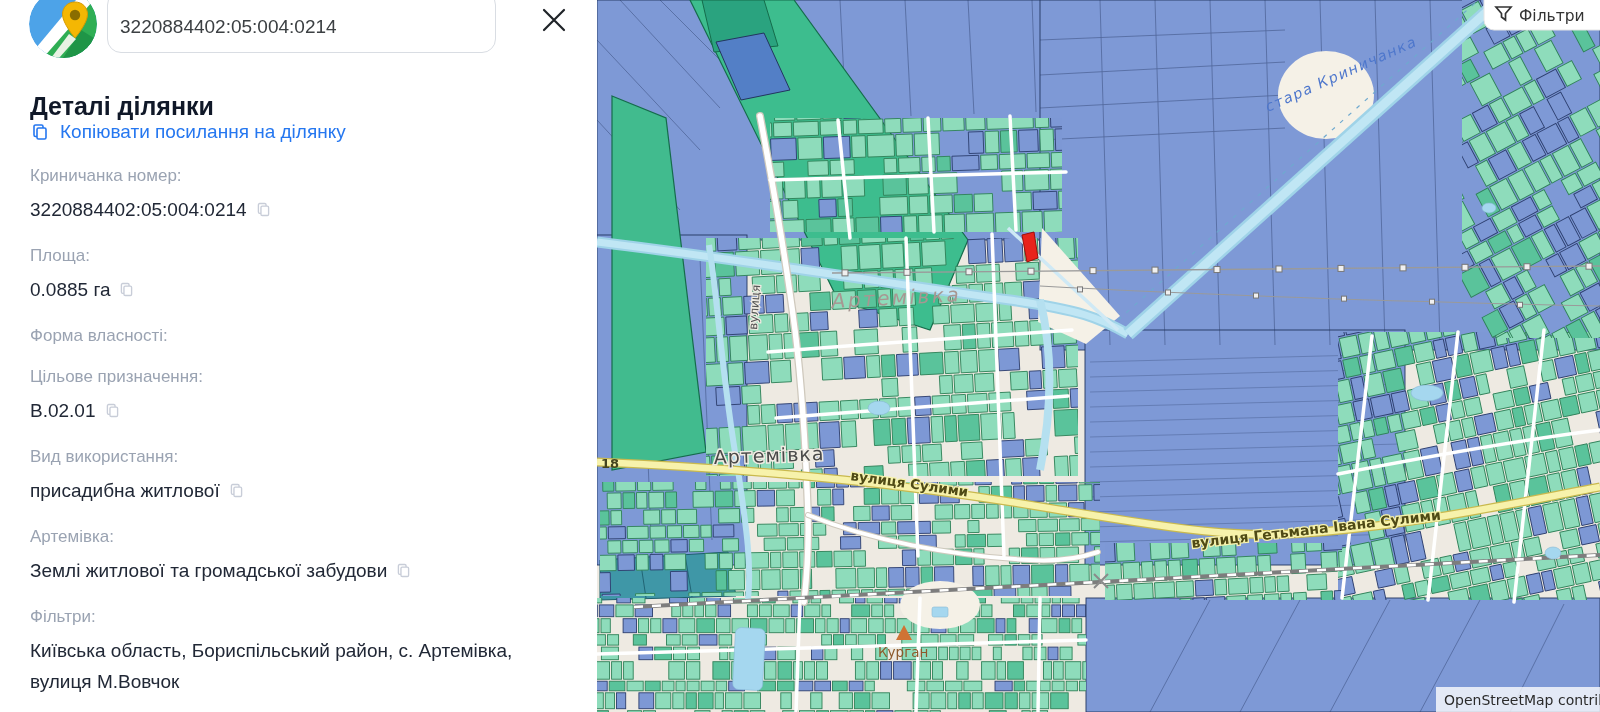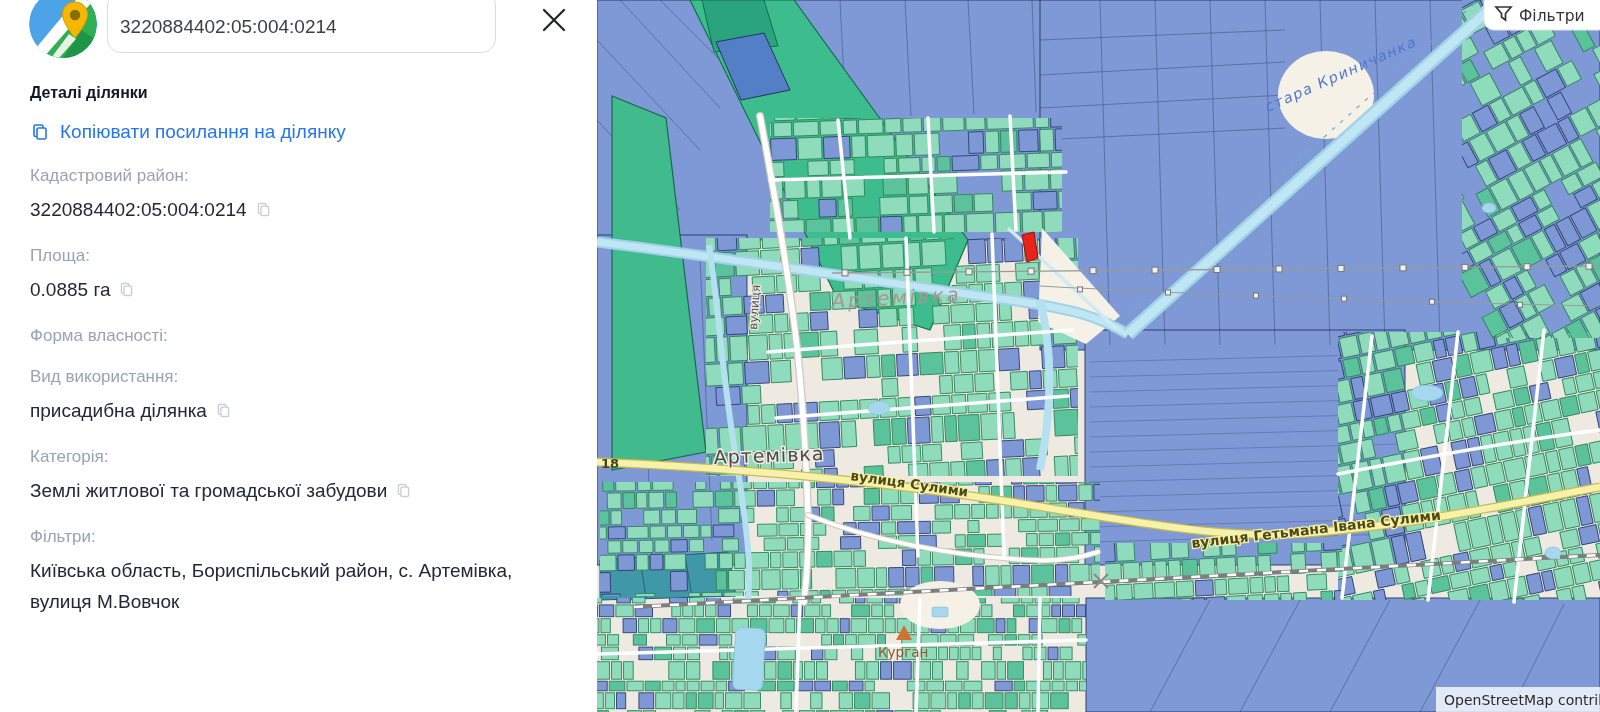--- a/index.html
+++ b/index.html
@@ -7,21 +7,21 @@
        font-family:"Liberation Sans",sans-serif;padding-left:16px;}
   
   .panel{position:absolute;left:0;top:0;width:597px;height:712px;background:#fff;z-index:2;}
   .logo{position:absolute;left:29px;top:-10px;width:68px;height:68px;border-radius:50%;overflow:hidden;}
   .searchbox{position:absolute;left:107px;top:-9px;width:389px;height:62px;
              border:1px solid #d9dde3;border-radius:14px;box-sizing:border-box;display:flex;align-items:flex-end;}
   .searchbox input{border:none;outline:none;width:100%;height:50px;margin:0;padding:0 0 0 12px;
                    font-size:19px;color:#3c4043;font-family:"Liberation Sans",sans-serif;background:transparent;}
   .closebtn{position:absolute;left:537px;top:4px;width:34px;height:34px;border:none;background:none;
             cursor:pointer;padding:0;color:#1f2328;}
-  .ptitle{position:absolute;left:30px;top:84px;margin:0;font-size:16px;font-weight:bold;color:#101828;}
+  .ptitle{position:absolute;left:30px;top:92px;margin:0;font-size:25px;font-weight:bold;color:#101828;}
   .copylink{position:absolute;left:30px;top:121px;display:flex;align-items:center;gap:10px;
             color:#2577f0;font-size:19px;text-decoration:none;cursor:pointer;text-align:right;}
   .fields{position:absolute;left:30px;top:166px;width:540px;}
   .field{margin-bottom:21px;}
   .flabel{font-size:17px;color:#9aa3b2;margin-bottom:8px;}
   .fvalue{font-size:19px;color:#212836;line-height:31px;max-width:520px;}
   .copy-sm{display:inline-block;color:#c8cdd8;margin-left:8px;vertical-align:-2px;cursor:pointer;}
   
   .mapwrap{position:absolute;left:597px;top:0;width:1003px;height:712px;z-index:1;}
   svg text{font-family:"DejaVu Sans",sans-serif;}
@@ -66,51 +66,60 @@
       <svg width="20" height="20" viewBox="0 0 20 20" fill="none" stroke="currentColor" stroke-width="1.6">
         <rect x="7" y="6" width="9" height="11" rx="1.5"></rect>
         <path d="M13 6 V4.5 A1.5 1.5 0 0 0 11.5 3 H5.5 A1.5 1.5 0 0 0 4 4.5 V13 a1.5 1.5 0 0 0 1.5 1.5 H7"></path>
       </svg>
       <span>Копіювати посилання на ділянку</span>
     </a>
 
     <div class="fields">
 
     <div class="field">
-          <div class="flabel">Кадастровий район:</div>
+          <div class="flabel">Криничанка номер:</div>
           <div>
             <span class="fvalue">3220884402:05:004:0214</span><span class="copy-sm"><svg width="17" height="17" viewBox="0 0 20 20" fill="none" stroke="currentColor" stroke-width="1.6">
                 <rect x="7" y="6" width="9" height="11" rx="1.5"></rect>
                 <path d="M13 6 V4.5 A1.5 1.5 0 0 0 11.5 3 H5.5 A1.5 1.5 0 0 0 4 4.5 V13 a1.5 1.5 0 0 0 1.5 1.5 H7"></path>
               </svg></span>
           </div>
         </div>
         <div class="field">
           <div class="flabel">Площа:</div>
           <div>
             <span class="fvalue">0.0885 га</span><span class="copy-sm"><svg width="17" height="17" viewBox="0 0 20 20" fill="none" stroke="currentColor" stroke-width="1.6">
                 <rect x="7" y="6" width="9" height="11" rx="1.5"></rect>
                 <path d="M13 6 V4.5 A1.5 1.5 0 0 0 11.5 3 H5.5 A1.5 1.5 0 0 0 4 4.5 V13 a1.5 1.5 0 0 0 1.5 1.5 H7"></path>
               </svg></span>
           </div>
         </div>
         <div class="field">
           <div class="flabel">Форма власності:</div>
         </div>
         <div class="field">
-          <div class="flabel">Вид використання:</div>
+          <div class="flabel">Цільове призначення:</div>
           <div>
-            <span class="fvalue">присадибна ділянка</span><span class="copy-sm"><svg width="17" height="17" viewBox="0 0 20 20" fill="none" stroke="currentColor" stroke-width="1.6">
+            <span class="fvalue">В.02.01</span><span class="copy-sm"><svg width="17" height="17" viewBox="0 0 20 20" fill="none" stroke="currentColor" stroke-width="1.6">
                 <rect x="7" y="6" width="9" height="11" rx="1.5"></rect>
                 <path d="M13 6 V4.5 A1.5 1.5 0 0 0 11.5 3 H5.5 A1.5 1.5 0 0 0 4 4.5 V13 a1.5 1.5 0 0 0 1.5 1.5 H7"></path>
               </svg></span>
           </div>
         </div>
         <div class="field">
-          <div class="flabel">Категорія:</div>
+          <div class="flabel">Вид використання:</div>
+          <div>
+            <span class="fvalue">присадибна житлової</span><span class="copy-sm"><svg width="17" height="17" viewBox="0 0 20 20" fill="none" stroke="currentColor" stroke-width="1.6">
+                <rect x="7" y="6" width="9" height="11" rx="1.5"></rect>
+                <path d="M13 6 V4.5 A1.5 1.5 0 0 0 11.5 3 H5.5 A1.5 1.5 0 0 0 4 4.5 V13 a1.5 1.5 0 0 0 1.5 1.5 H7"></path>
+              </svg></span>
+          </div>
+        </div>
+        <div class="field">
+          <div class="flabel">Артемівка:</div>
           <div>
             <span class="fvalue">Землі житлової та громадської забудови</span><span class="copy-sm"><svg width="17" height="17" viewBox="0 0 20 20" fill="none" stroke="currentColor" stroke-width="1.6">
                 <rect x="7" y="6" width="9" height="11" rx="1.5"></rect>
                 <path d="M13 6 V4.5 A1.5 1.5 0 0 0 11.5 3 H5.5 A1.5 1.5 0 0 0 4 4.5 V13 a1.5 1.5 0 0 0 1.5 1.5 H7"></path>
               </svg></span>
           </div>
         </div>
         <div class="field">
           <div class="flabel">Фільтри:</div>
           <div>

